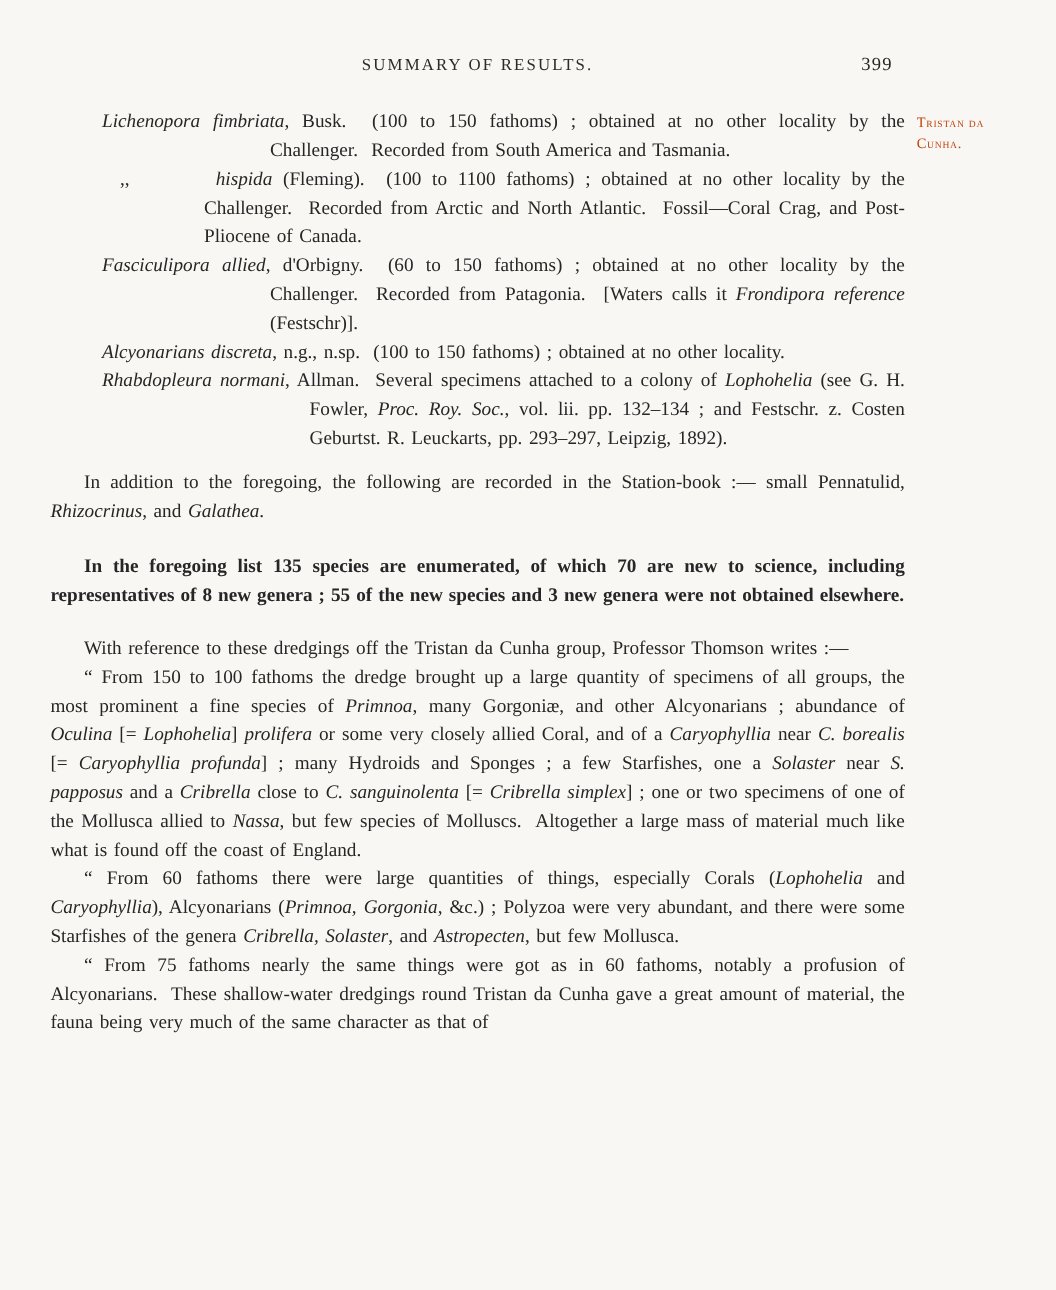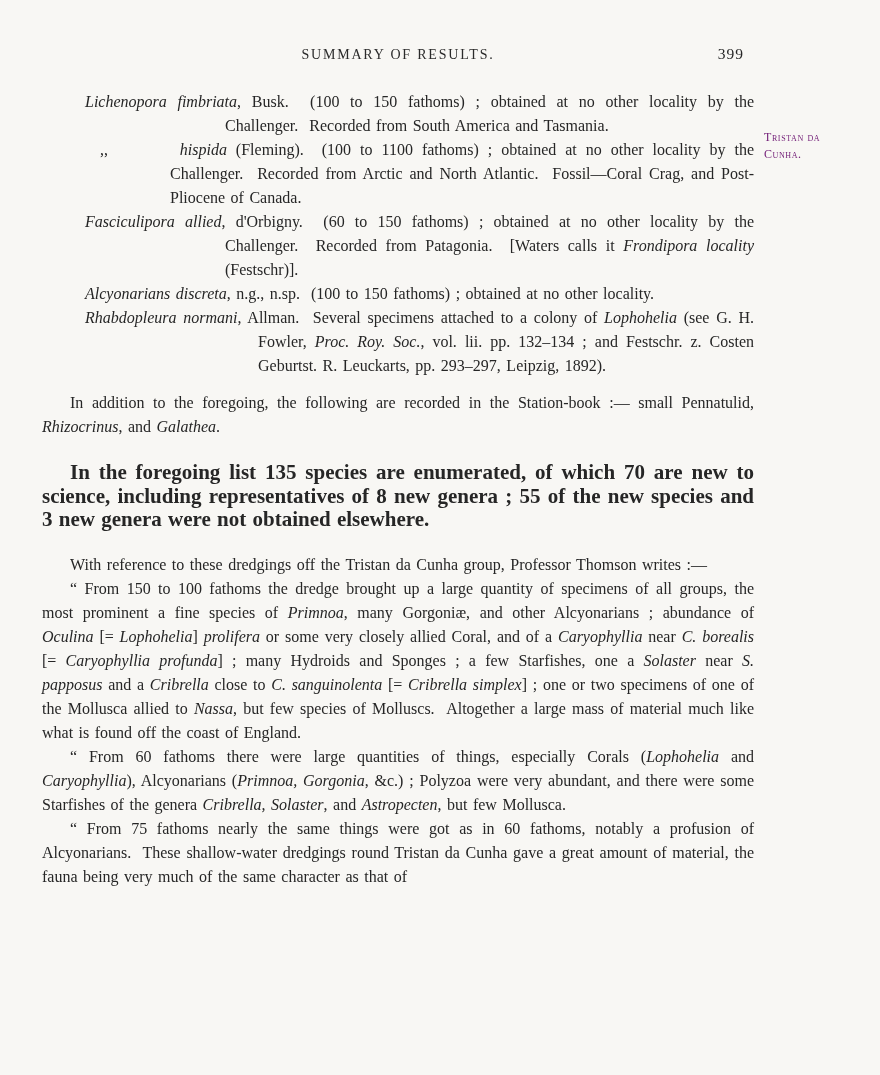--- a/index.html
+++ b/index.html
@@ -46,35 +46,34 @@
   }
   .margin-note {
     position: absolute;
     left: 764px;
     top: 94px;
     width: 108px;
     font-size: 12px;
     line-height: 17px;
     font-variant: small-caps;
     letter-spacing: 0.6px;
-    color: #701a75;
-    margin-top: 35px;
+    color: #c2410c;
   }
   .species-list { margin: 26px 0 0 43px; }
   .entry { text-align: justify; }
   .entry-1, .entry-3, .entry-4 { padding-left: 140px; text-indent: -140px; }
   .entry-2 { padding-left: 85px; text-indent: -70px; }
   .entry-5 { padding-left: 173px; text-indent: -173px; }
   .para { margin: 0; text-indent: 28px; }
   .para-station { margin-top: 13px; }
   .para-summary {
     margin-top: 22px;
     margin-bottom: 21px;
     font-weight: bold;
-    font-size: 21px;
+    font-size: 16px;
     line-height: 23.5px;
     word-spacing: 1px;
   }
 </style>
 </head>
 <body>
 
 <div class="page">
 
   <div class="margin-note">
@@ -85,21 +84,21 @@
   <div class="content">
 
     <div class="header-row">
       <span class="running-title">SUMMARY OF RESULTS.</span>
       <span class="page-number">399</span>
     </div>
 
     <div class="species-list">
       <div class="entry entry-1"><span class="it">Lichenopora fimbriata</span><span>, Busk.&nbsp; (100 to 150 fathoms) ; obtained at no other locality by the Challenger.&nbsp; Recorded from South America and Tasmania.</span></div>
       <div class="entry entry-2"><span>,,&nbsp;&nbsp;&nbsp;&nbsp;&nbsp;&nbsp;&nbsp;&nbsp;</span><span class="it">hispida</span><span> (Fleming).&nbsp; (100 to 1100 fathoms) ; obtained at no other locality by the Challenger.&nbsp; Recorded from Arctic and North Atlantic.&nbsp; Fossil—Coral Crag, and Post-Pliocene of Canada.</span></div>
-      <div class="entry entry-3"><span class="it">Fasciculipora allied</span><span>, d'Orbigny.&nbsp; (60 to 150 fathoms) ; obtained at no other locality by the Challenger.&nbsp; Recorded from Patagonia.&nbsp; [Waters calls it </span><span class="it">Frondipora locality</span><span> (Festschr)].</span></div>
+      <div class="entry entry-3"><span class="it">Fasciculipora allied</span><span>, d'Orbigny.&nbsp; (60 to 150 fathoms) ; obtained at no other locality by the Challenger.&nbsp; Recorded from Patagonia.&nbsp; [Waters calls it </span><span class="it">Frondipora reference</span><span> (Festschr)].</span></div>
       <div class="entry entry-4"><span class="it">Alcyonarians discreta</span><span>, n.g., n.sp.&nbsp; (100 to 150 fathoms) ; obtained at no other locality.</span></div>
       <div class="entry entry-5"><span class="it">Rhabdopleura normani</span><span>, Allman.&nbsp; Several specimens attached to a colony of </span><span class="it">Lophohelia</span><span> (see G. H. Fowler, </span><span class="it">Proc. Roy. Soc.</span><span>, vol. lii. pp. 132–134 ; and Festschr. z. Costen Geburtst. R. Leuckarts, pp. 293–297, Leipzig, 1892).</span></div>
     </div>
 
     <p class="para para-station"><span>In addition to the foregoing, the following are recorded in the Station-book :— small Pennatulid, </span><span class="it">Rhizocrinus</span><span>, and </span><span class="it">Galathea</span><span>.</span></p>
 
     <p class="para para-summary"><span>In the foregoing list 135 species are enumerated, of which 70 are new to science, including representatives of 8 new genera ; 55 of the new species and 3 new genera were not obtained elsewhere.</span></p>
 
     <p class="para"><span>With reference to these dredgings off the Tristan da Cunha group, Professor Thomson writes :—</span></p>
 

